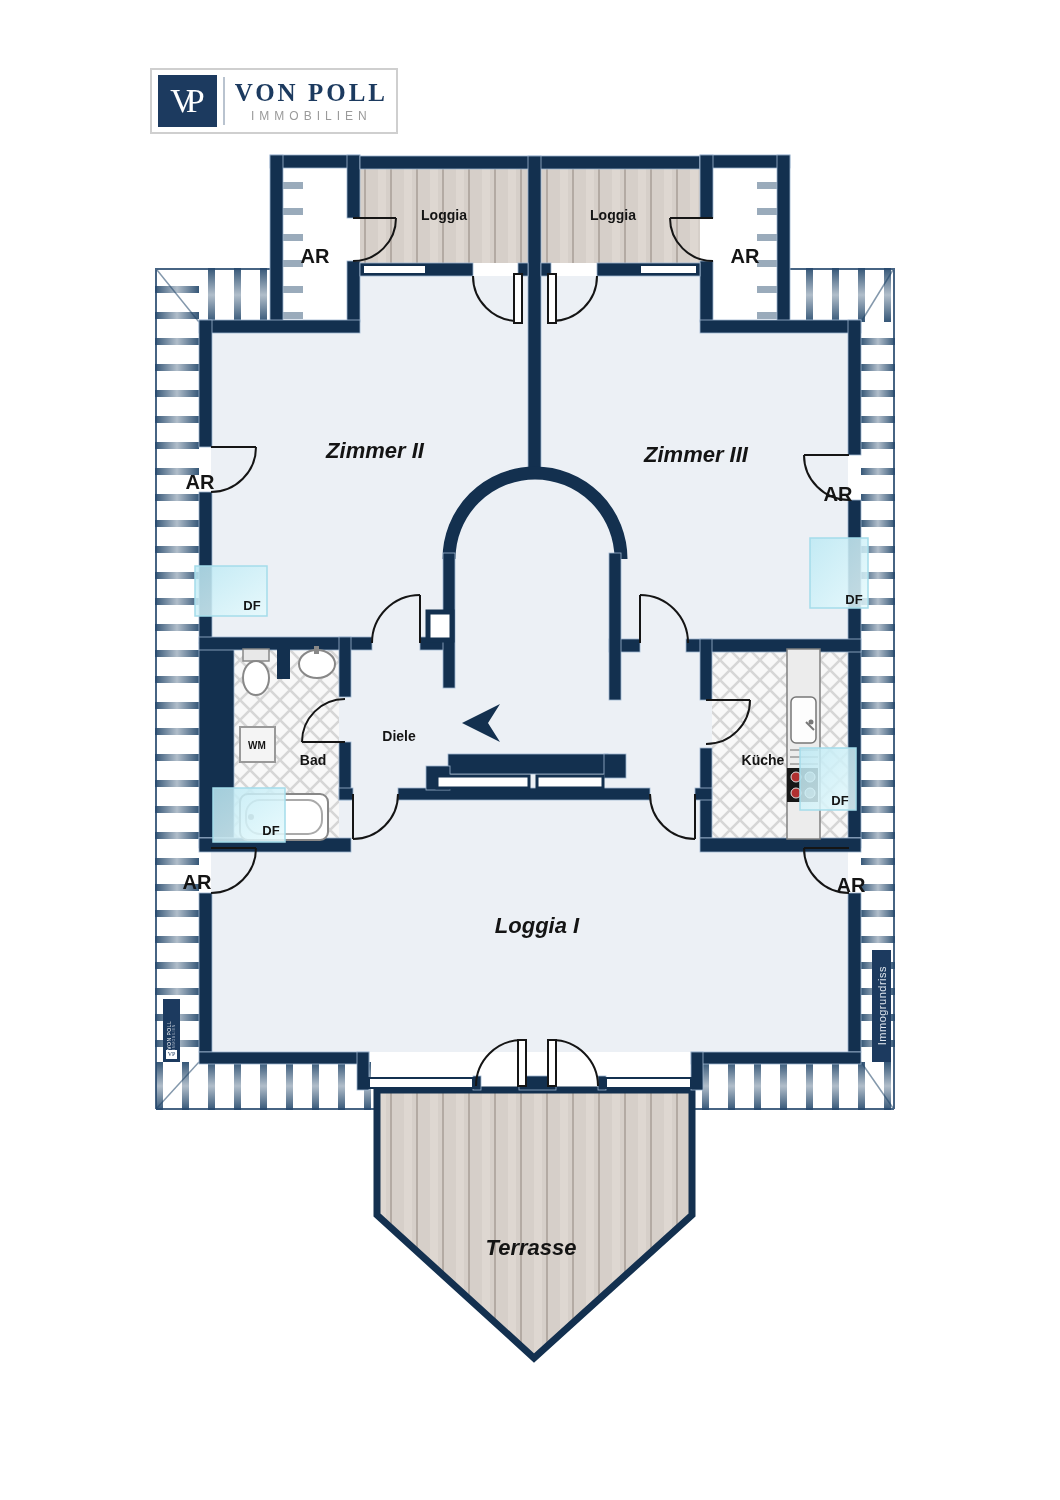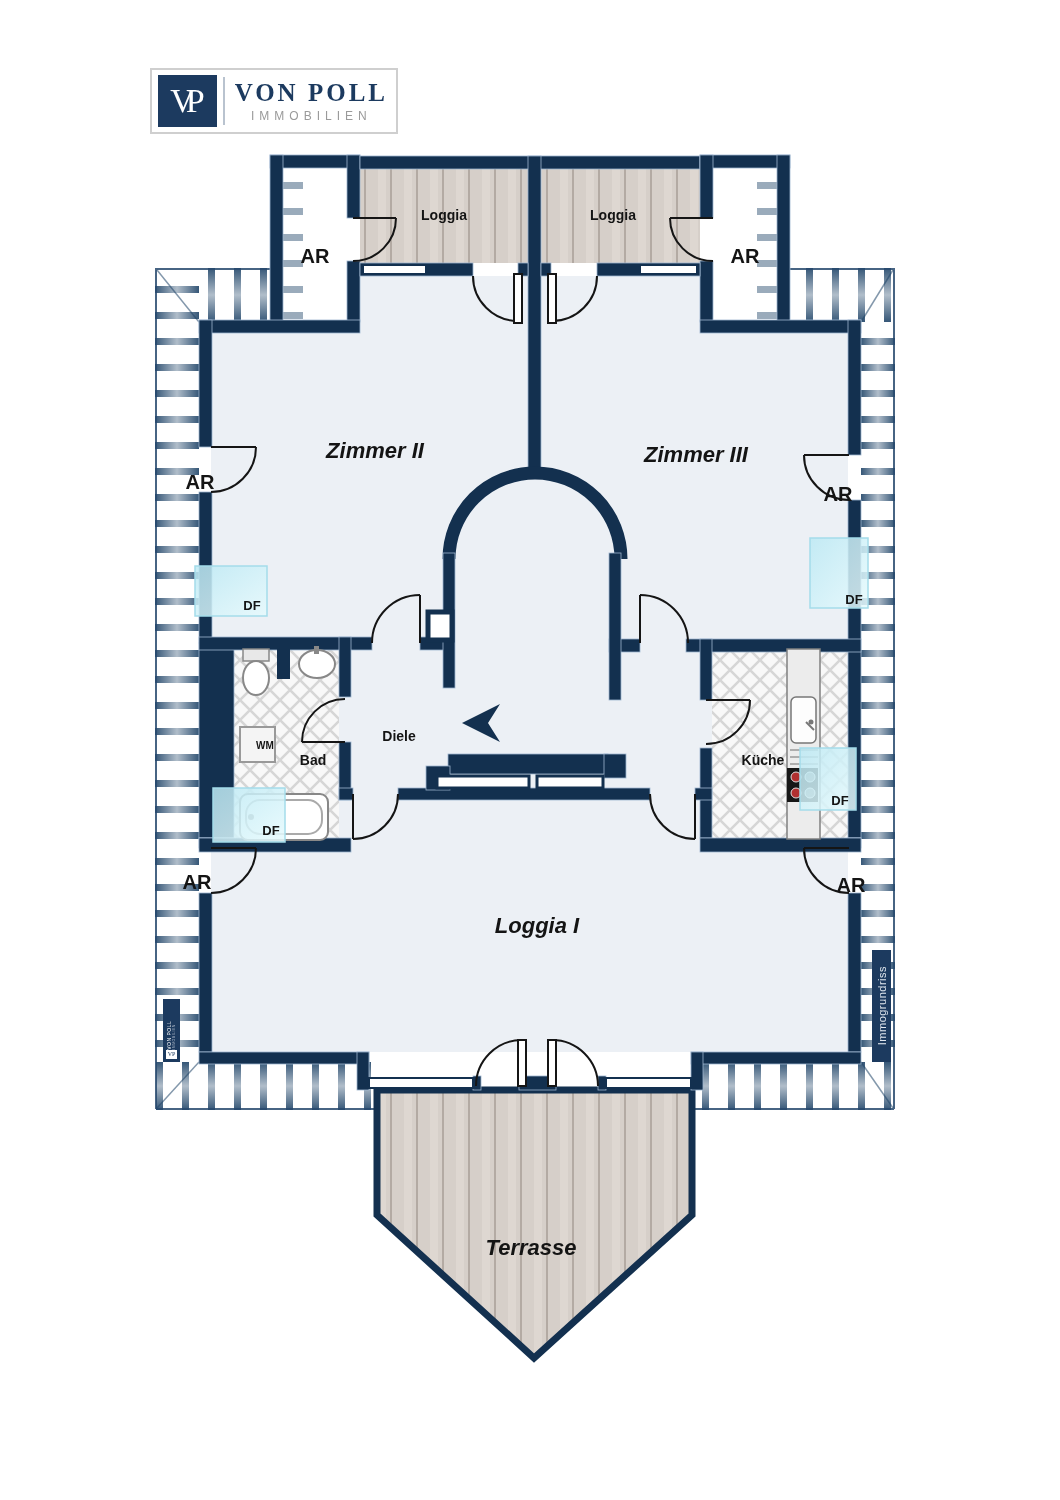--- a/index.html
+++ b/index.html
@@ -18,21 +18,21 @@
   .logo-name{color:#1c3a5f;font-family:"Liberation Serif",serif;font-size:25px;font-weight:700;
         letter-spacing:3px;white-space:nowrap;}
   .logo-division{color:#9a9a9a;font-size:12px;letter-spacing:5px;margin-top:2px;white-space:nowrap;}
   
   .lbl{position:absolute;transform:translate(-50%,-50%);font-weight:bold;color:#141414;
        white-space:nowrap;}
   .lbl-room{font-size:14px;}
   .lbl-big{font-size:22px;font-style:italic;}
   .lbl-ar{font-size:20px;margin-top:16px;}
   .lbl-df{font-size:13px;}
-  .lbl-wm{font-size:10px;margin-left:8px;}
+  .lbl-wm{font-size:10px;}
   
   .badge-right{position:absolute;left:872px;top:950px;width:19px;height:112px;background:#1c3a5f;
        display:flex;align-items:center;justify-content:center;}
   .badge-right span{writing-mode:vertical-rl;transform:rotate(180deg);color:#dfe6ee;
        font-size:11px;letter-spacing:.5px;}
   .badge-left{position:absolute;left:163px;top:999px;width:17px;height:63px;background:#1c3a5f;
        display:flex;flex-direction:column;align-items:center;justify-content:space-between;
        padding:3px 0;box-sizing:border-box;}
   .badge-left .txt{writing-mode:vertical-rl;transform:rotate(180deg);color:#fff;font-size:5px;
        letter-spacing:.5px;line-height:5px;}

